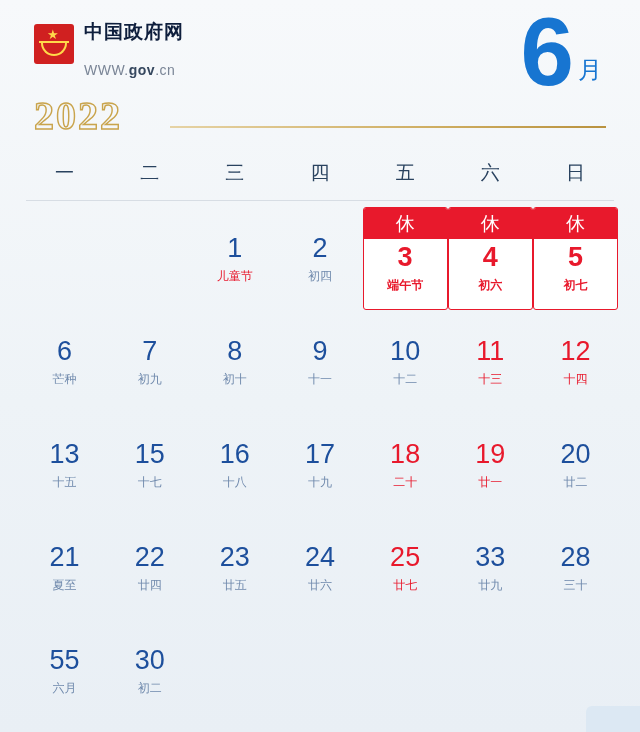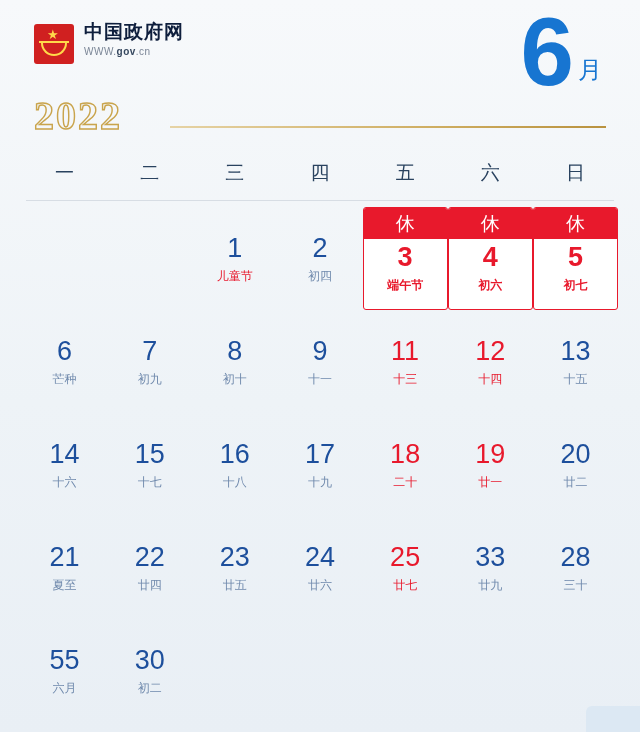--- a/index.html
+++ b/index.html
@@ -71,22 +71,22 @@
     line-height: 1;
   }
   .site-name {
     font-size: 19px;
     color: #0f1f3d;
     font-weight: bold;
     letter-spacing: 1px;
     font-family: "Liberation Serif", serif;
   }
   .site-url {
-    margin-top: 6px;
-    font-size: 10px;
+    margin-top: 22px;
+    font-size: 14px;
     color: #7a8596;
     letter-spacing: .5px;
   }
   .site-url b {
     color: #36485f;
   }
   .month-wrap {
     position: absolute;
     right: 38px;
     top: 8px;
@@ -285,37 +285,37 @@
         <div class="sub">初九</div>
       </div>
       <div class="cell normal">
         <div class="daynum">8</div>
         <div class="sub">初十</div>
       </div>
       <div class="cell normal">
         <div class="daynum">9</div>
         <div class="sub">十一</div>
       </div>
+      <div class="cell normal">
+        <div class="daynum">10</div>
+        <div class="sub">十二</div>
+      </div>
       <div class="cell weekend">
         <div class="daynum">11</div>
         <div class="sub">十三</div>
       </div>
       <div class="cell weekend">
         <div class="daynum">12</div>
         <div class="sub">十四</div>
       </div>
       <div class="cell normal">
         <div class="daynum">13</div>
         <div class="sub">十五</div>
       </div>
       <div class="cell normal">
-        <div class="daynum">14</div>
-        <div class="sub">十六</div>
-      </div>
-      <div class="cell normal">
         <div class="daynum">15</div>
         <div class="sub">十七</div>
       </div>
       <div class="cell normal">
         <div class="daynum">16</div>
         <div class="sub">十八</div>
       </div>
       <div class="cell normal">
         <div class="daynum">17</div>
         <div class="sub">十九</div>

